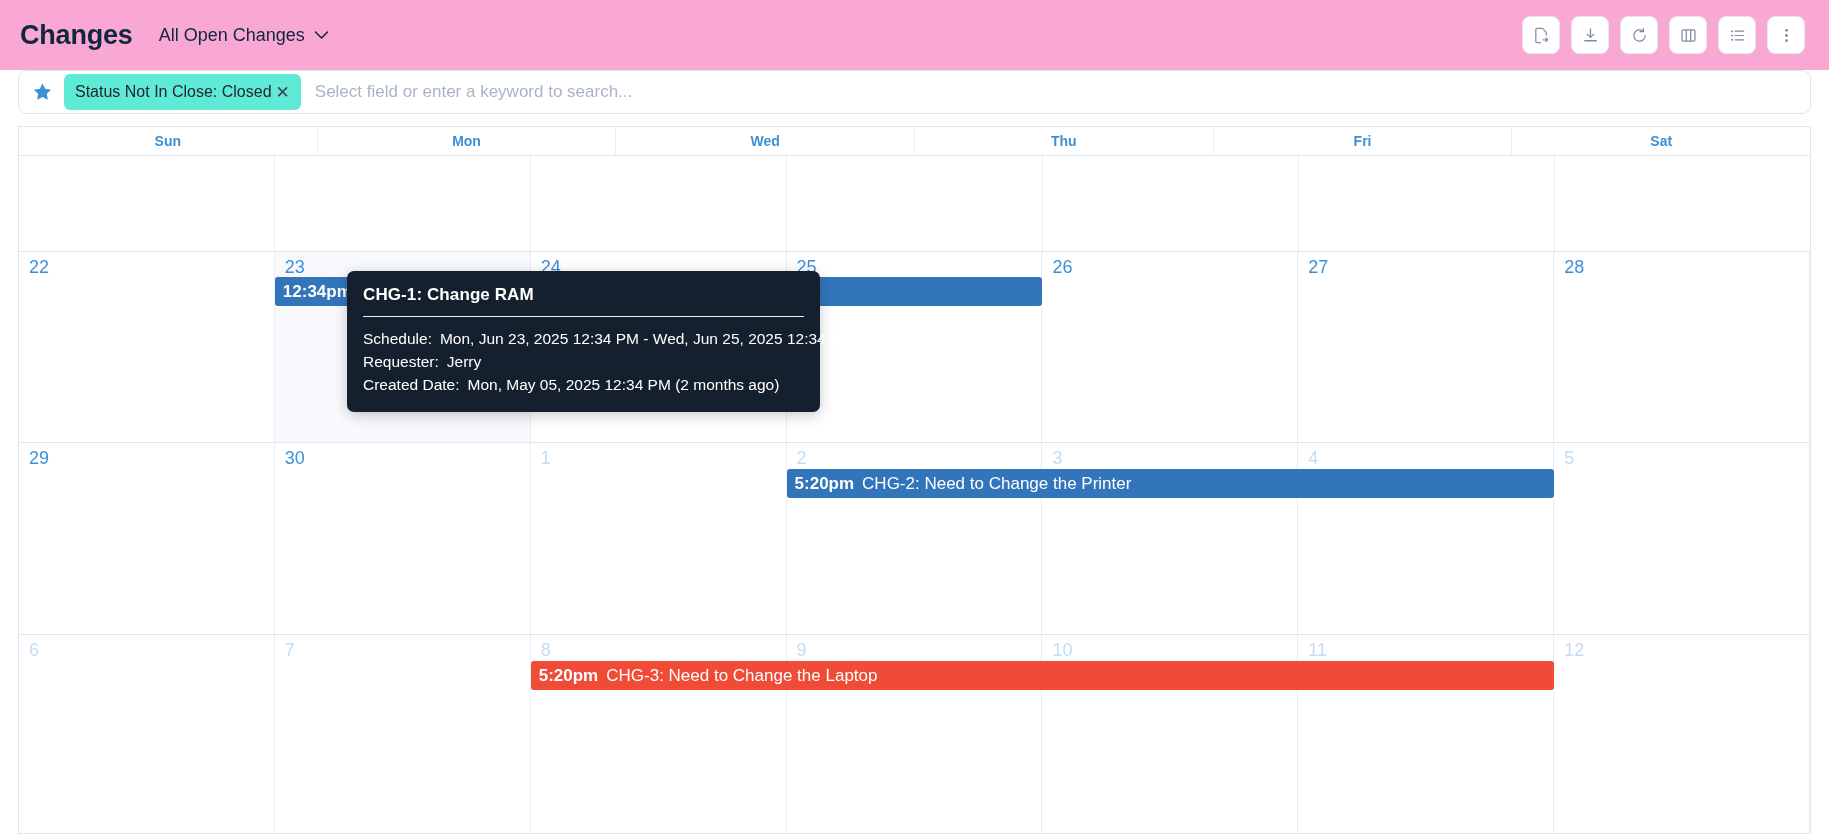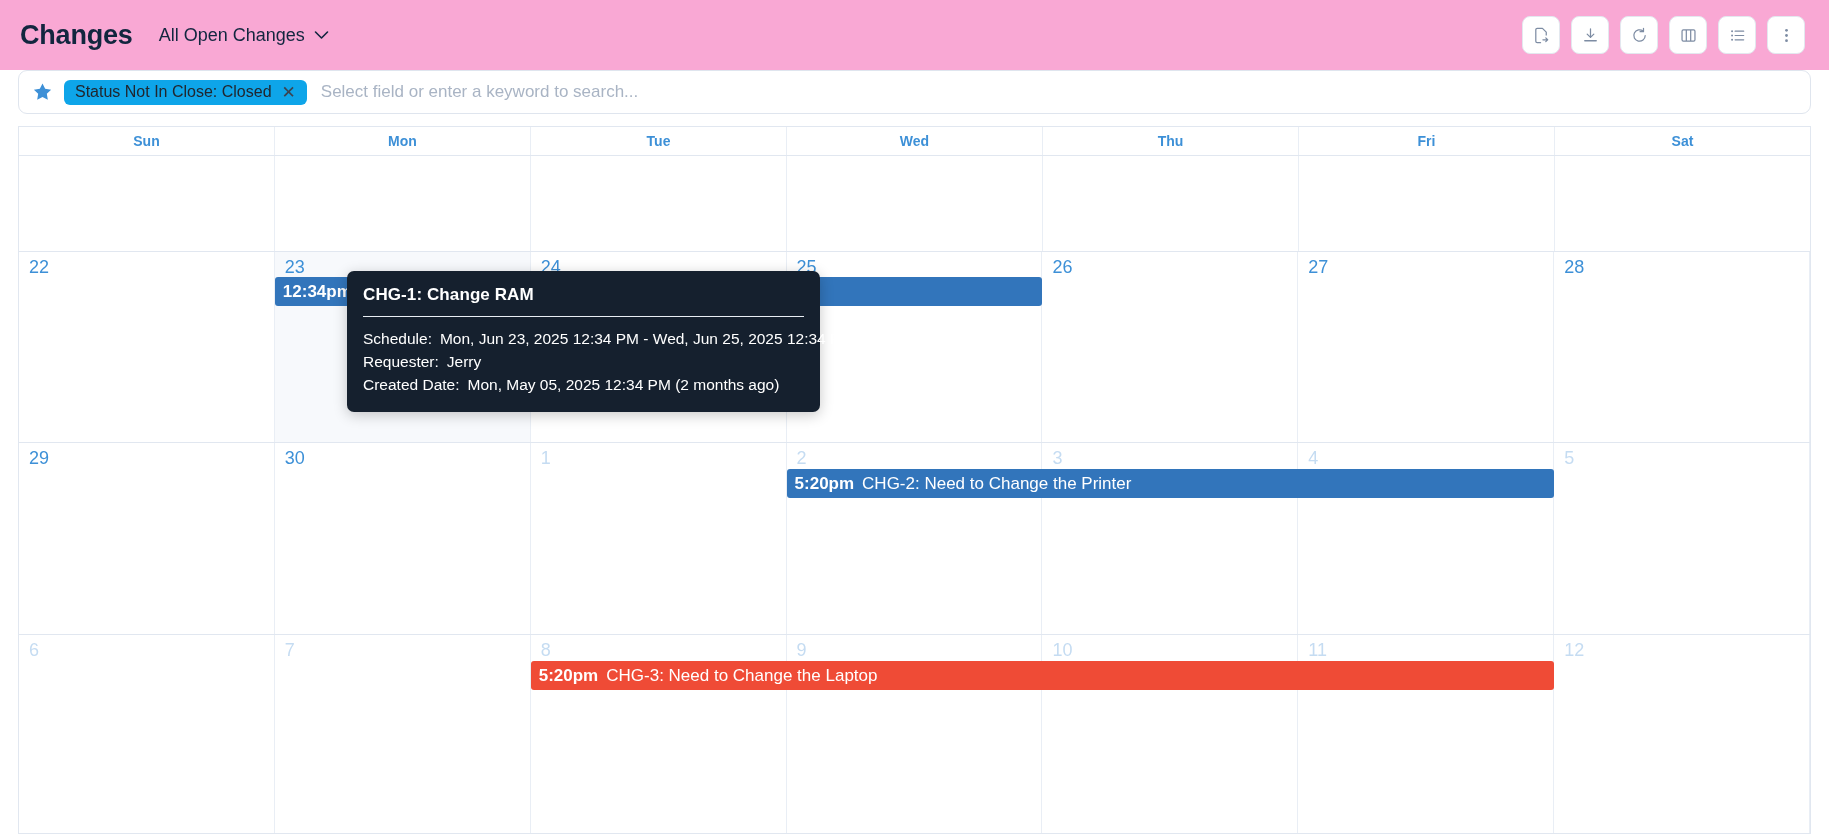--- a/index.html
+++ b/index.html
@@ -39,23 +39,23 @@
 
   
   .searchbar-wrap { padding: 0 18px 12px 18px; }
   .searchbar {
     height: 44px; border: 1px solid #dfe5ee; border-radius: 9px;
     background: #fff; display: flex; align-items: center;
     padding: 0 12px; gap: 10px;
   }
   .star-icon { flex: 0 0 auto; display: flex; align-items: center; cursor: pointer; }
   .filter-chip {
-    display: inline-flex; align-items: center; gap: 10px;
-    background: #0ea5e9; border-radius: 6px;
-    height: 25px; padding: 0 11px;
+    display: inline-flex; align-items: center; gap: 4px;
+    background: #5eead4; border-radius: 6px;
+    height: 36px; padding: 0 11px;
     font-size: 16px; color: #21262e; white-space: nowrap;
   }
   .chip-x { cursor: pointer; line-height: 1; font-size: 17px; color: #3b4350; }
   .search-input {
     flex: 1 1 auto; border: none; outline: none;
     font-family: "Liberation Sans", sans-serif;
     font-size: 17px; color: #12263f; background: transparent;
     padding: 0 4px;
   }
   .search-input::placeholder { color: #a9b4c4; }
@@ -191,21 +191,20 @@
         <span class="chip-x">✕</span>
       </span>
       <input class="search-input" value="" placeholder="Select field or enter a keyword to search..." style="">
     </div>
   </div>
 
   <div class="calendar">
     <div class="dow-row">
       <div class="dow">Sun</div>
       <div class="dow">Mon</div>
-      <div class="dow">Tue</div>
       <div class="dow">Wed</div>
       <div class="dow">Thu</div>
       <div class="dow">Fri</div>
       <div class="dow">Sat</div>
     </div>
 
     <div class="week w0">
       <div class="day">
           <div class="daynum"></div>
         </div>

